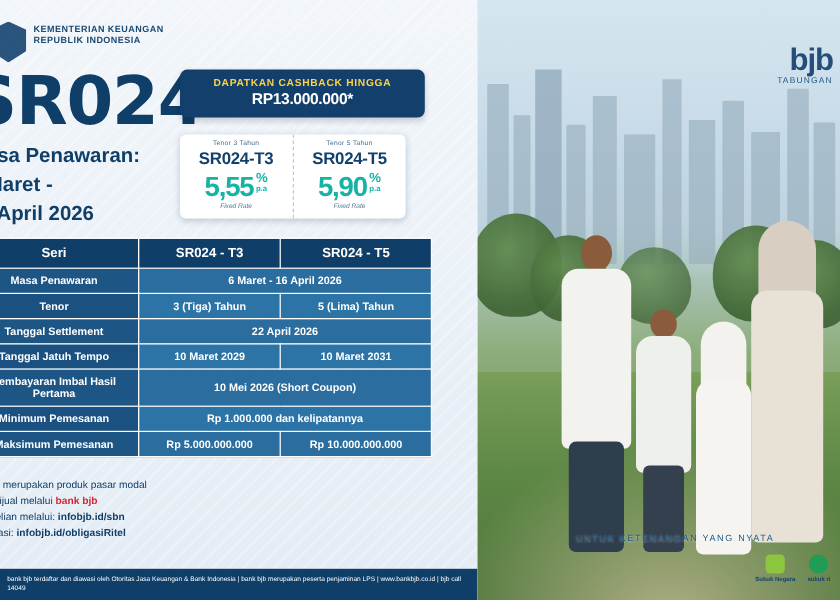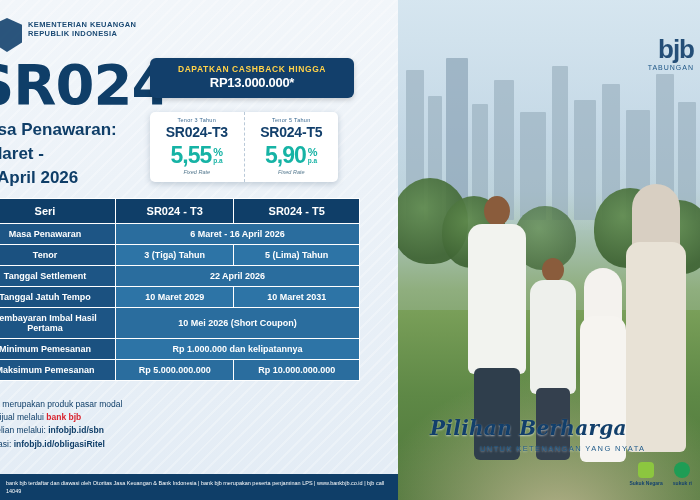--- a/index.html
+++ b/index.html
@@ -148,21 +148,21 @@
   .ser-lbl {
     font-size: 14px;
     font-weight: 800;
     color: #123f6b;
     margin-top: 1px;
     letter-spacing: -.2px;
     text-align: center;
   }
   .rate-row {
     display: flex;
-    align-items: center;
+    align-items: flex-start;
     justify-content: center;
     gap: 2px;
     margin-top: 4px;
   }
   .rate-num {
     font-size: 23px;
     font-weight: 800;
     color: #16b3a5;
     letter-spacing: -1px;
     line-height: 1;
@@ -546,16 +546,15 @@
         <div class="mark" style="background:#8cc63f;"></div>
         <div class="nm">Sukuk Negara</div>
       </div>
       <div class="plogo">
         <div class="mark" style="background:#1f9d55; border-radius:50%;"></div>
         <div class="nm">sukuk ri</div>
       </div>
     </div>
   </div>
 
-  <div class="tagline">Pilihan Berharga</div>
   <div class="tagsub">UNTUK KETENANGAN YANG NYATA</div>
 
 </div>
 
 </body></html>

